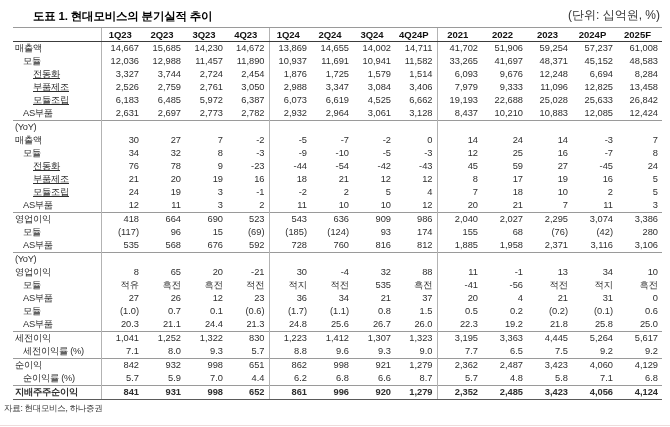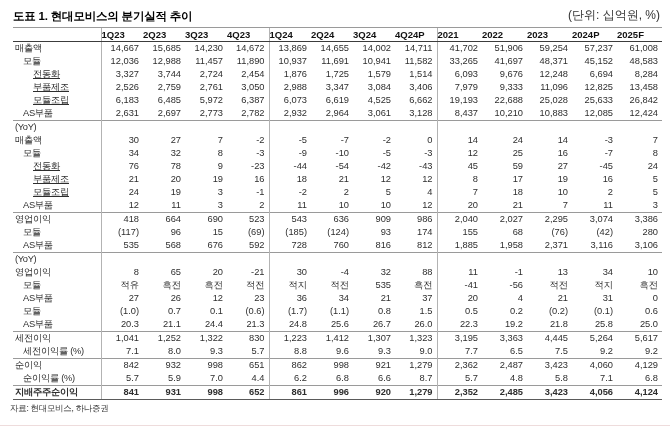--- a/index.html
+++ b/index.html
@@ -1,40 +1,40 @@
 <!DOCTYPE html>
 <html><head>
 <meta charset="utf-8">
 <style>
   html,body { margin:0; padding:0; background:#ffffff; }
   body { width:670px; height:427px; font-family:"Liberation Sans", sans-serif; color:#2e2e2e; }
   .page { position:relative; width:670px; height:427px; background:#fff; overflow:hidden; }
-  .head-row { display:flex; justify-content:space-between; align-items:flex-end; padding:7px 10px 3px 13px; }
+  .head-row { display:flex; justify-content:space-between; align-items:flex-end; padding:7px 10px 3px 13px;margin-left:20px; }
   .title { font-size:11.5px; font-weight:bold; color:#000; letter-spacing:-0.2px; }
   .unit { font-size:12px; color:#333; }
   table { border-collapse:collapse; table-layout:fixed; margin-left:13px; width:649px; }
   col.c-label { width:88px; }
   col.c-q { width:42px; }
   col.c-a { width:45px; }
   thead th {
     border-top:1px solid #9a9a9a; border-bottom:1.5px solid #3c3c3c;
     font-size:9.5px; font-weight:bold; color:#111;
-    text-align:left; padding:0 4px 1px 0; height:12px; white-space:nowrap;
+    text-align:center; padding:0 4px 1px 0; height:12px; white-space:nowrap;
   }
   td {
     font-size:9.3px; height:13px; line-height:13px;
     text-align:right; padding:0 4px 0 0; white-space:nowrap; overflow:hidden; color:#2e2e2e;
   }
   td.label { text-align:left; padding:0 0 0 2px; letter-spacing:-0.3px; }
   td.ind1 { padding-left:10px; }
   td.ind2 { padding-left:20px;text-decoration:underline; }
   tr.sec td { border-top:1px solid #9a9a9a; }
   tbody tr.last td { border-bottom:1px solid #5a5a5a;font-weight:bold; }
   .vline { border-left:1px solid #b3b3b3; }
-  .source { font-size:8.5px; color:#333; margin:3px 0 0 10px; letter-spacing:-0.3px; }
+  .source { font-size:8.5px; color:#333; margin:3px 0 0 4px; letter-spacing:-0.3px; }
   .bottom-line { position:absolute; left:0; right:0; bottom:1px; border-top:1px solid #eedcdc; }
 </style>
 </head>
 <body>
 
 <div class="page">
   <div class="head-row">
     <div class="title">도표 1. 현대모비스의 분기실적 추이</div>
     <div class="unit">(단위: 십억원, %)</div>
   </div>

